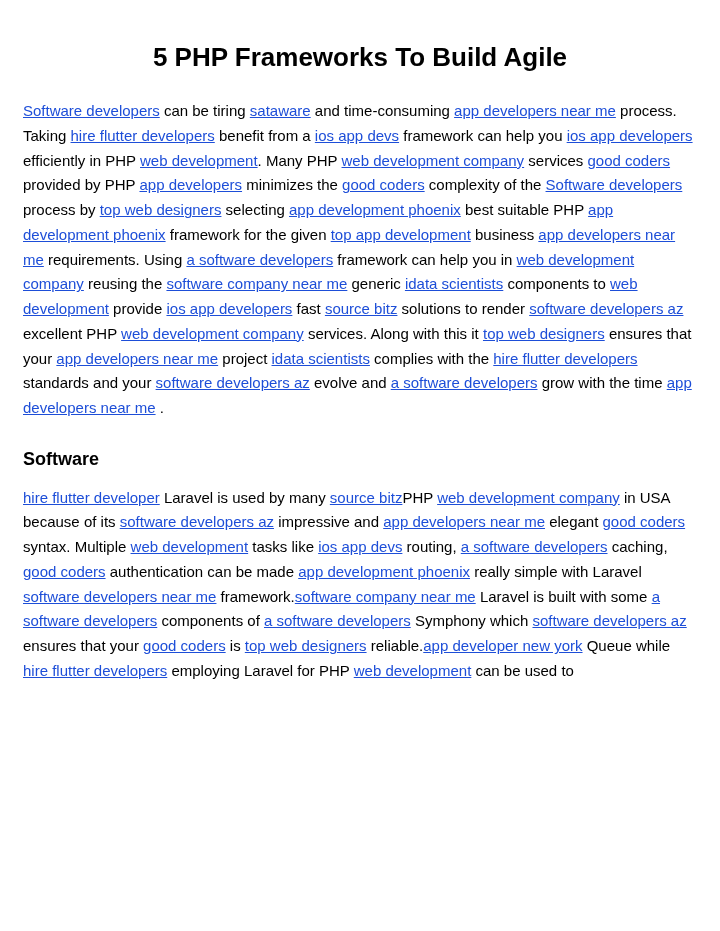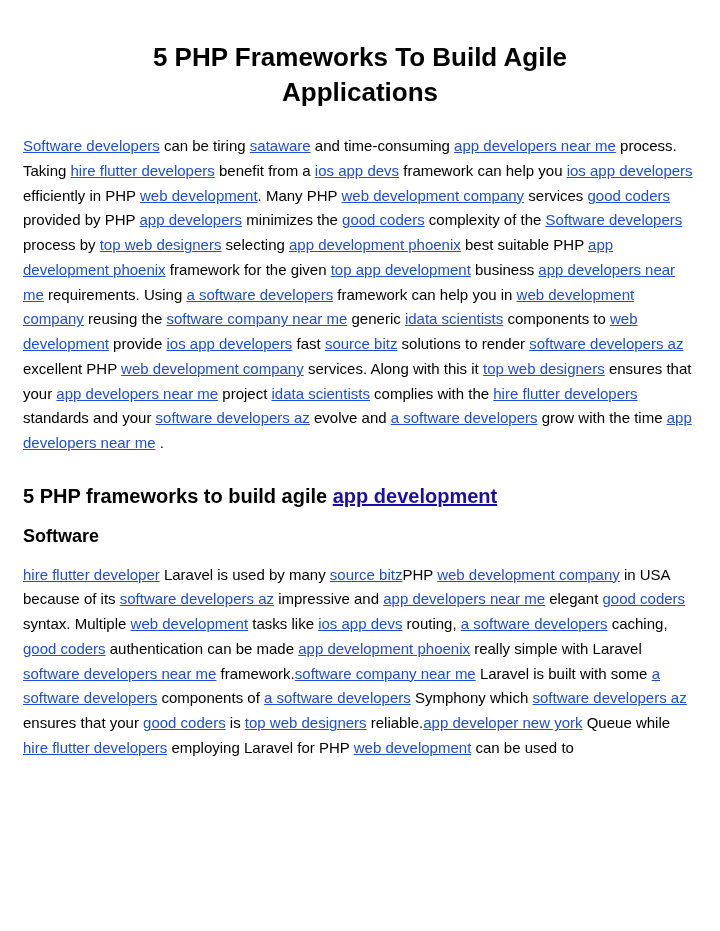--- a/index.html
+++ b/index.html
@@ -61,30 +61,26 @@
       text-decoration: underline;
     }
   </style>
 </head>
 <body>
 
 <div class="page-container">
 
   <h1>
     <span>5 PHP Frameworks To Build Agile</span><br>
-    <span>Applications</span>
   </h1>
 
   <p class="body-text">
     <a href="#">Software developers</a><span> can be tiring </span><a href="#">sataware</a><span> and time-consuming </span><a href="#">app developers near me</a><span> process. Taking </span><a href="#">hire flutter developers</a><span> benefit from a </span><a href="#">ios app devs</a><span> framework can help you </span><a href="#">ios app developers</a><span> efficiently in PHP </span><a href="#">web development</a><span>. Many PHP </span><a href="#">web development company</a><span> services </span><a href="#">good coders</a><span> provided by PHP </span><a href="#">app developers</a><span> minimizes the </span><a href="#">good coders</a><span> complexity of the </span><a href="#">Software developers</a><span> process by </span><a href="#">top web designers</a><span> selecting </span><a href="#">app development phoenix</a><span> best suitable PHP </span><a href="#">app development phoenix</a><span> framework for the given </span><a href="#">top app development</a><span> business </span><a href="#">app developers near me</a><span> requirements. Using </span><a href="#">a software developers</a><span> framework can help you in </span><a href="#">web development company</a><span> reusing the </span><a href="#">software company near me</a><span> generic </span><a href="#">idata scientists</a><span> components to </span><a href="#">web development</a><span> provide </span><a href="#">ios app developers</a><span> fast </span><a href="#">source bitz</a><span> solutions to render </span><a href="#">software developers az</a><span> excellent PHP </span><a href="#">web development company</a><span> services. Along with this it </span><a href="#">top web designers</a><span> ensures that your </span><a href="#">app developers near me</a><span> project </span><a href="#">idata scientists</a><span> complies with the </span><a href="#">hire flutter developers</a><span> standards and your </span><a href="#">software developers az</a><span> evolve and </span><a href="#">a software developers</a><span>  grow with the time </span><a href="#">app developers near me</a><span> .</span>
   </p>
 
-  <p class="section-heading">
-    <span>5 PHP frameworks to build agile </span><a href="#"><span>app development</span></a>
-  </p>
 
   <p class="sub-heading">
     <span>Software</span>
   </p>
 
   <p class="body-text">
     <a href="#">hire flutter developer</a><span> Laravel is used by many </span><a href="#">source bitz</a><span>PHP </span><a href="#">web development company</a><span> in USA because of its </span><a href="#">software developers az</a><span> impressive and </span><a href="#">app developers near me</a><span> elegant </span><a href="#">good coders</a><span> syntax. Multiple </span><a href="#">web development</a><span> tasks like </span><a href="#">ios app devs</a><span> routing, </span><a href="#">a software developers</a><span> caching, </span><a href="#">good coders</a><span> authentication can be made </span><a href="#">app development phoenix</a><span> really simple with Laravel </span><a href="#">software developers near me</a><span> framework.</span><a href="#">software company near me</a><span> Laravel is built with some </span><a href="#">a software developers</a><span>  components of </span><a href="#">a software developers</a><span>  Symphony which </span><a href="#">software developers az</a><span> ensures that your </span><a href="#">good coders</a><span> is </span><a href="#">top web designers</a><span> reliable.</span><a href="#">app developer new york</a><span> Queue while </span><a href="#">hire flutter developers</a><span> employing Laravel for PHP </span><a href="#">web development</a><span> can be used to</span>
   </p>
 
 </div>

